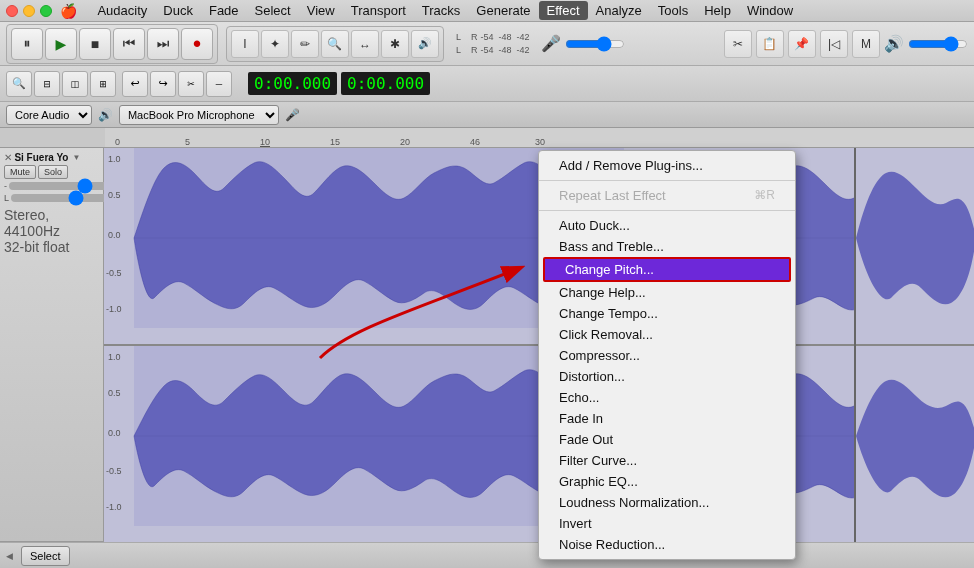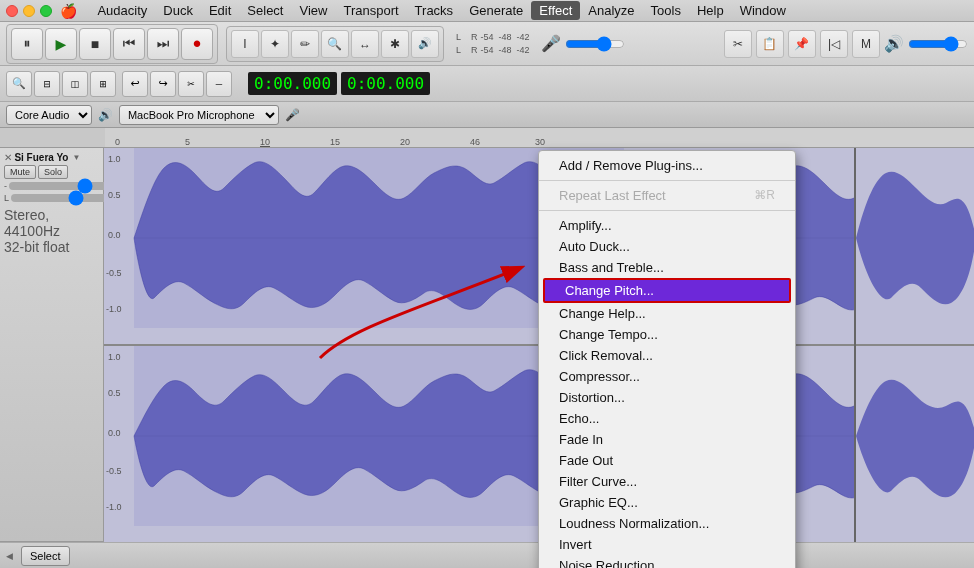--- a/index.html
+++ b/index.html
@@ -372,21 +372,21 @@
 
 <div class="menubar">
   <div class="traffic-lights">
     <button class="tl-btn tl-close"></button>
     <button class="tl-btn tl-min"></button>
     <button class="tl-btn tl-max"></button>
   </div>
   <span class="menubar-apple">🍎</span>
   <span class="menubar-item">Audacity</span>
   <span class="menubar-item">Duck</span>
-  <span class="menubar-item">Edit</span>
+  <span class="menubar-item">Fade</span>
   <span class="menubar-item">Select</span>
   <span class="menubar-item">View</span>
   <span class="menubar-item">Transport</span>
   <span class="menubar-item">Tracks</span>
   <span class="menubar-item">Generate</span>
   <span class="menubar-item active">Effect</span>
   <span class="menubar-item">Analyze</span>
   <span class="menubar-item">Tools</span>
   <span class="menubar-item">Help</span>
   <span class="menubar-item">Window</span>
@@ -635,21 +635,20 @@
   <div class="dropdown-menu">
     <div class="menu-item">
       <span>Add / Remove Plug-ins...</span>
     </div>
     <div class="menu-divider"></div>
     <div class="menu-item disabled">
       <span>Repeat Last Effect</span>
       <span class="menu-item-shortcut">⌘R</span>
     </div>
     <div class="menu-divider"></div>
-    <div class="menu-item">Amplify...</div>
     <div class="menu-item">Auto Duck...</div>
     <div class="menu-item">Bass and Treble...</div>
     <div class="menu-item highlighted menu-highlighted-box">Change Pitch...</div>
     <div class="menu-item">Change Help...</div>
     <div class="menu-item">Change Tempo...</div>
     <div class="menu-item">Click Removal...</div>
     <div class="menu-item">Compressor...</div>
     <div class="menu-item">Distortion...</div>
     <div class="menu-item">Echo...</div>
     <div class="menu-item">Fade In</div>

